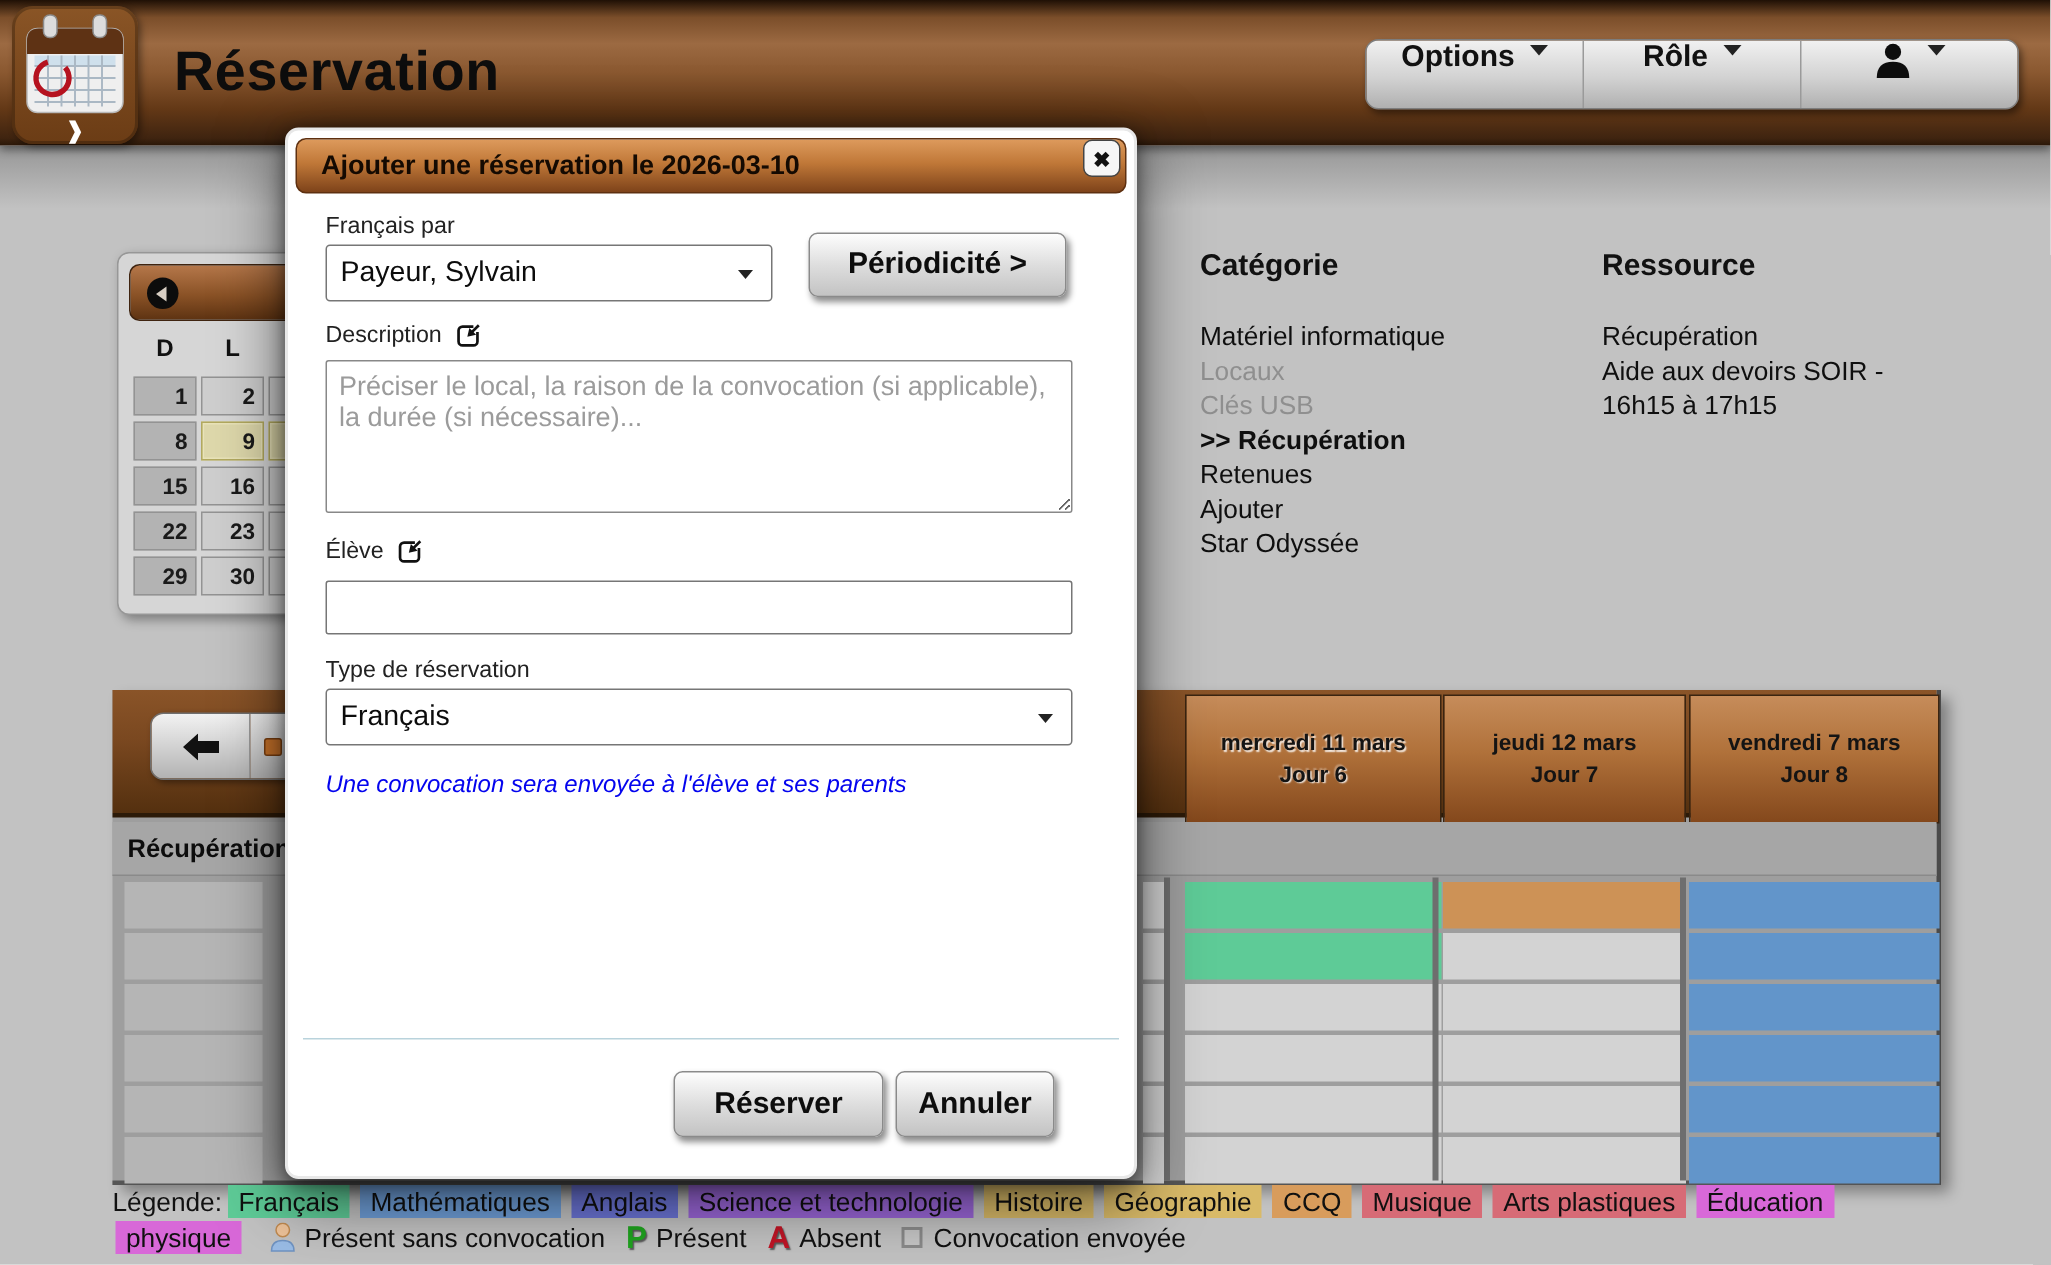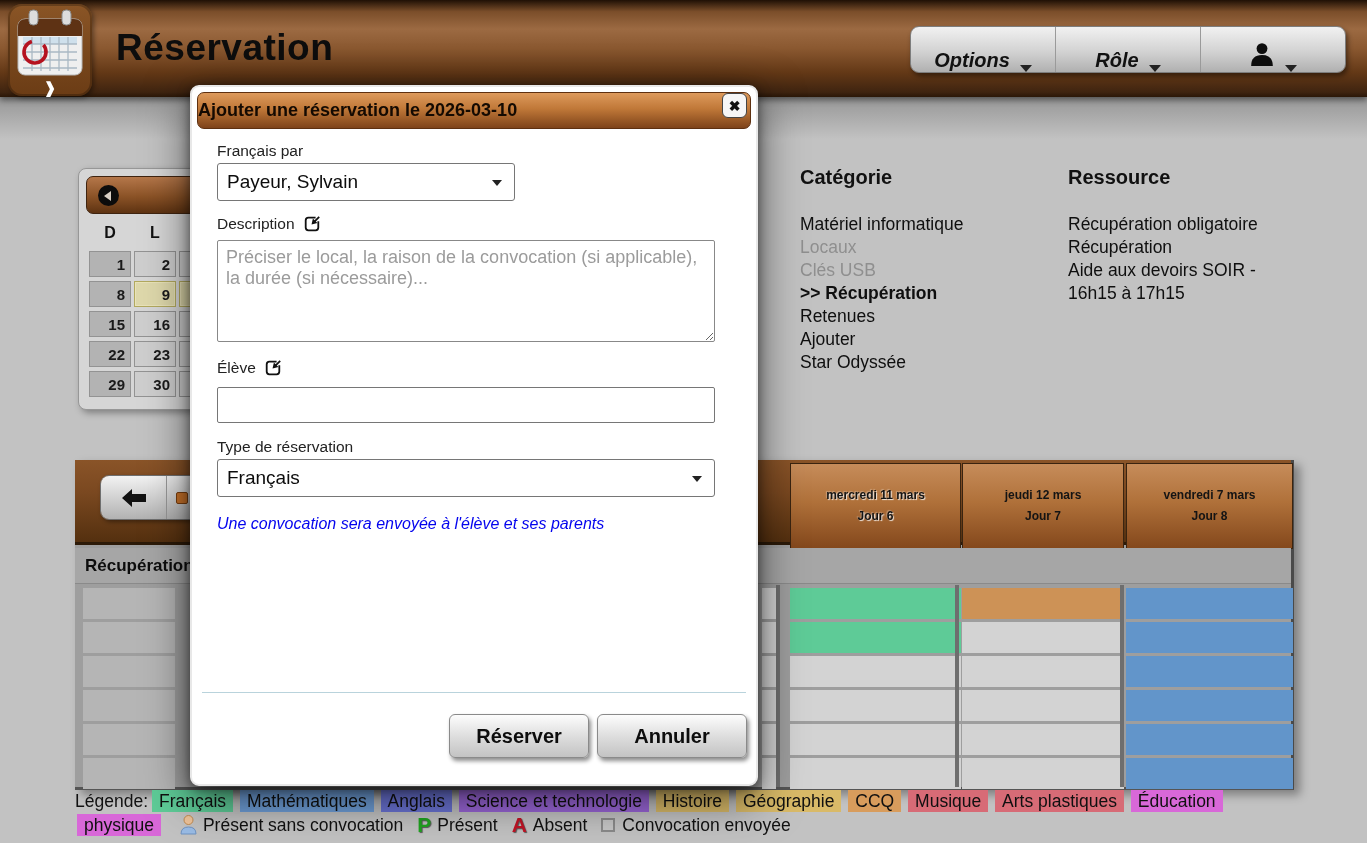--- a/index.html
+++ b/index.html
@@ -13,22 +13,22 @@
   .top-shade { position:absolute; left:0; top:97px; width:1367px; height:42px;
     background:linear-gradient(180deg,#969696,#c2c2c2); }
   .logo-btn { position:absolute; left:8px; top:4px; width:84px; height:92px; border-radius:14px;
     background:linear-gradient(180deg,#8a5526 0%,#6b3c15 100%); box-shadow:inset 0 0 0 2px rgba(0,0,0,.25), 2px 2px 5px rgba(0,0,0,.4); }
   .logo-btn svg { position:absolute; left:7px; top:5px; }
   .logo-chevron { position:absolute; left:50%; bottom:2px; transform:translateX(-50%); color:#fff; font-weight:bold; font-size:15px; line-height:12px; }
   .app-title { position:absolute; left:116px; top:27px; font-size:37px; font-weight:bold; color:#0d0d0d; letter-spacing:.5px; }
   .top-btn-group { position:absolute; left:910px; top:26px; width:436px; height:47px; display:flex;
     border-radius:9px; overflow:hidden; border:1px solid #7d7d7d; box-shadow:2px 3px 5px rgba(0,0,0,.45);
     background:linear-gradient(180deg,#f1f1f1 0%,#d2d2d2 55%,#b0b0b0 100%); }
-  .top-btn { flex:1; display:flex; align-items:flex-end; justify-content:center; gap:10px;
-    font-size:20px; font-weight:bold; color:#111; border-right:1px solid #9a9a9a; cursor:pointer;font-style:italic; }
+  .top-btn { flex:1; display:flex; align-items:flex-start; justify-content:center; gap:10px;
+    font-size:20px; font-weight:bold; color:#111; border-right:1px solid #9a9a9a; cursor:pointer; }
   .top-btn:last-child { border-right:none; }
   .caret { width:0; height:0; border-left:6px solid transparent; border-right:6px solid transparent; border-top:7px solid #222; margin-top:3px; }
 
   
   .mini-cal { position:absolute; left:78px; top:168px; width:246px; height:242px; background:#d6d6d6;
     border:1px solid #979797; border-radius:8px; box-shadow:3px 3px 7px rgba(0,0,0,.35); }
   .mc-head { position:absolute; left:7px; top:7px; width:230px; height:38px; border-radius:7px;
     background:linear-gradient(180deg,#b5774a 0%,#8a5226 55%,#5e3312 100%); border:1px solid #3f2410; }
   .mc-back { position:absolute; left:11px; top:8px; width:21px; height:21px; border-radius:50%; background:#0c0c0c;
     display:flex; align-items:center; justify-content:center; cursor:pointer; }
@@ -59,21 +59,21 @@
   .sch-header { position:absolute; left:0; top:0; width:100%; height:85px;
     background:linear-gradient(180deg,#8a5428 0%,#7a4820 40%,#54300f 100%); border-bottom:3px solid #2c1a08; }
   .sch-nav { position:absolute; left:25px; top:15px; height:45px; display:flex; border-radius:9px; overflow:hidden;
     border:1px solid #6f6f6f; box-shadow:2px 2px 4px rgba(0,0,0,.4); }
   .sch-nav-btn { width:66px; background:linear-gradient(180deg,#f2f2f2,#cfcfcf 55%,#b2b2b2); display:flex; align-items:center; justify-content:center; border-right:1px solid #9a9a9a; cursor:pointer; }
   .sch-nav-btn:last-child { border-right:none; width:58px; }
   .mini-orange { width:12px; height:12px; background:#c9732a; border:1px solid #7a3f10; border-radius:2px; margin-right:28px; }
   .day-head { position:absolute; top:3px; height:86px; border:1px solid #3a2410;
     background:linear-gradient(180deg,#c68c5a 0%,#b0713a 45%,#84481c 100%);
     display:flex; align-items:center; justify-content:center; text-align:center;
-    font-weight:bold; font-size:12px; line-height:21px; color:#141414; white-space:pre-line; cursor:pointer; }
+    font-weight:bold; font-size:15px; line-height:21px; color:#141414; white-space:pre-line; cursor:pointer; }
   .day-head.etched { text-shadow:1px 1px 1px rgba(255,255,255,.85), -1px -1px 1px rgba(255,255,255,.3); }
   .sch-band { position:absolute; left:0; top:88px; width:100%; height:36px; background:#a6a6a6; border-bottom:1px solid #8a8a8a;
     display:flex; align-items:center; padding-left:10px; font-weight:bold; font-size:17px; color:#0d0d0d; }
   .sch-cell { position:absolute; height:31px; background:#d3d3d3; cursor:pointer; }
   .v-sep { position:absolute; top:125px; bottom:0; width:4px; background:#6e6e6e; }
 
   
   .legend { position:absolute; left:75px; top:789px; width:1218px; font-size:17.5px; line-height:24px; color:#111; }
   .chip { padding:1px 7px; color:#101010; -webkit-box-decoration-break:clone; box-decoration-break:clone; }
   .legend .lbl { margin-right:4px; }
@@ -81,40 +81,40 @@
   .mk { margin-left:14px; white-space:nowrap; }
   .mk .glyph { font-weight:bold; font-size:21px; margin-right:6px; vertical-align:-1px; }
   .mk svg { vertical-align:-4px; margin-right:6px; }
   .cbx { display:inline-block; width:14px; height:14px; border:2px solid #8a8a8a; vertical-align:-1px; margin-right:7px; background:#c6c6c6; }
 
   
   .modal { position:absolute; left:190px; top:85px; width:568px; height:701px; background:#ffffff;
     border:2px solid #e8e8e8; border-radius:9px; box-shadow:0 12px 45px rgba(0,0,0,.6), 0 3px 12px rgba(0,0,0,.5); z-index:60; }
   .modal-head { position:absolute; left:5px; top:5px; right:5px; height:37px; border-radius:7px;
     background:linear-gradient(180deg,#dd9a5c 0%,#c07838 45%,#7e431a 100%); border:1px solid #5e3010;
-    display:flex; align-items:center; padding-left:0; font-size:18px; font-weight:bold; color:#140a02; }
+    display:flex; align-items:center; padding-left:16px; font-size:18px; font-weight:bold; color:#140a02; }
   .modal-close { position:absolute; right:9px; top:6px; width:25px; height:25px; background:#f6f6f6; border:1px solid #444;
     border-radius:6px; display:flex; align-items:center; justify-content:center; font-weight:bold; font-size:14px; color:#111; cursor:pointer; }
   .fld-label { position:absolute; font-size:15.5px; color:#222; display:flex; align-items:center; gap:8px; }
   .sel { position:absolute; background:#fff; border:1px solid #767676; border-radius:3px; display:flex; align-items:center;
     padding-left:9px; font-size:19px; color:#0c0c0c; cursor:pointer; }
   .sel .sel-caret { position:absolute; right:12px; top:50%; margin-top:-2px; width:0; height:0;
     border-left:5px solid transparent; border-right:5px solid transparent; border-top:6px solid #222; }
   .gray-btn { background:linear-gradient(180deg,#fdfdfd 0%,#dedede 50%,#c3c3c3 100%); border:1px solid #8a8a8a; border-radius:6px;
     box-shadow:2px 3px 4px rgba(0,0,0,.45); font-weight:bold; font-size:20px; color:#0d0d0d;
     display:flex; align-items:center; justify-content:center; cursor:pointer; font-family:"Liberation Sans",sans-serif; }
   #periodicity-btn { position:absolute; left:347px; top:68px; width:172px; height:43px; }
   #desc-area { position:absolute; left:25px; top:153px; width:498px; height:102px; border:1px solid #888; border-radius:2px;
     font-family:"Liberation Sans",sans-serif; font-size:18px; padding:6px 8px; color:#333; resize:both; }
   #desc-area::placeholder { color:#9b9b9b; }
   #student-input { position:absolute; left:25px; top:300px; width:498px; height:36px; border:1px solid #767676; border-radius:2px; font-size:18px; padding:0 8px; }
   .note { position:absolute; left:25px; top:428px; font-size:16px; font-style:italic; color:#0404ee; }
   .modal-divider { position:absolute; left:10px; right:10px; top:605px; border-top:1px solid #b9d3dc; }
   #reserve-btn { position:absolute; left:257px; top:627px; width:140px; height:44px; }
-  #cancel-btn { position:absolute; left:405px; top:627px; width:150px; height:44px; }
+  #cancel-btn { position:absolute; left:405px; top:627px; width:106px; height:44px; }
 </style>
 </head>
 <body>
 
 <div id="stage">
 
   <div class="top-shade"></div>
 
   <div class="topbar">
     <div class="logo-btn">
@@ -212,21 +212,20 @@
         <div class="side-item selected">&gt;&gt; Récupération</div>
         <div class="side-item normal">Retenues</div>
         <div class="side-item normal">Ajouter</div>
         <div class="side-item normal">Star Odyssée</div>
       </div>
   </div>
 
   <div class="side-col" id="resource">
     <div class="side-title">Ressource</div>
     <div id="resource-list">
-        <div class="side-item">Récupération obligatoire</div>
         <div class="side-item">Récupération</div>
         <div class="side-item">Aide aux devoirs SOIR - 16h15 à 17h15</div>
       </div>
   </div>
 
   <div class="schedule">
     <div class="sch-header">
       <div class="sch-nav">
         <div class="sch-nav-btn">
           <svg width="24" height="18" viewBox="0 0 24 18">
@@ -295,20 +294,21 @@
     </div>
     <div class="modal-close">✖</div>
 
     <div class="fld-label" style="left:25px; top:55px;">
       <span>Français par</span>
     </div>
     <div class="sel" style="left:25px; top:76px; width:298px; height:38px;">
       <span>Payeur, Sylvain</span>
       <span class="sel-caret"></span>
     </div>
+    <button class="gray-btn" id="periodicity-btn">Périodicité &gt;</button>
 
     <div class="fld-label" style="left:25px; top:128px;">
       <span>Description</span>
       <svg width="18" height="18" viewBox="0 0 20 20">
         <path d="M14 3 H6 a3 3 0 0 0 -3 3 v8 a3 3 0 0 0 3 3 h8 a3 3 0 0 0 3 -3 V7" fill="none" stroke="#111" stroke-width="2"></path>
         <path d="M18 2 L11 9" stroke="#111" stroke-width="2"></path>
         <polygon points="9.5,10.5 16,9 11,4" fill="#111"></polygon>
       </svg>
     </div>
     <textarea id="desc-area" placeholder="Préciser le local, la raison de la convocation (si applicable), la durée (si nécessaire)..." style=""></textarea>

